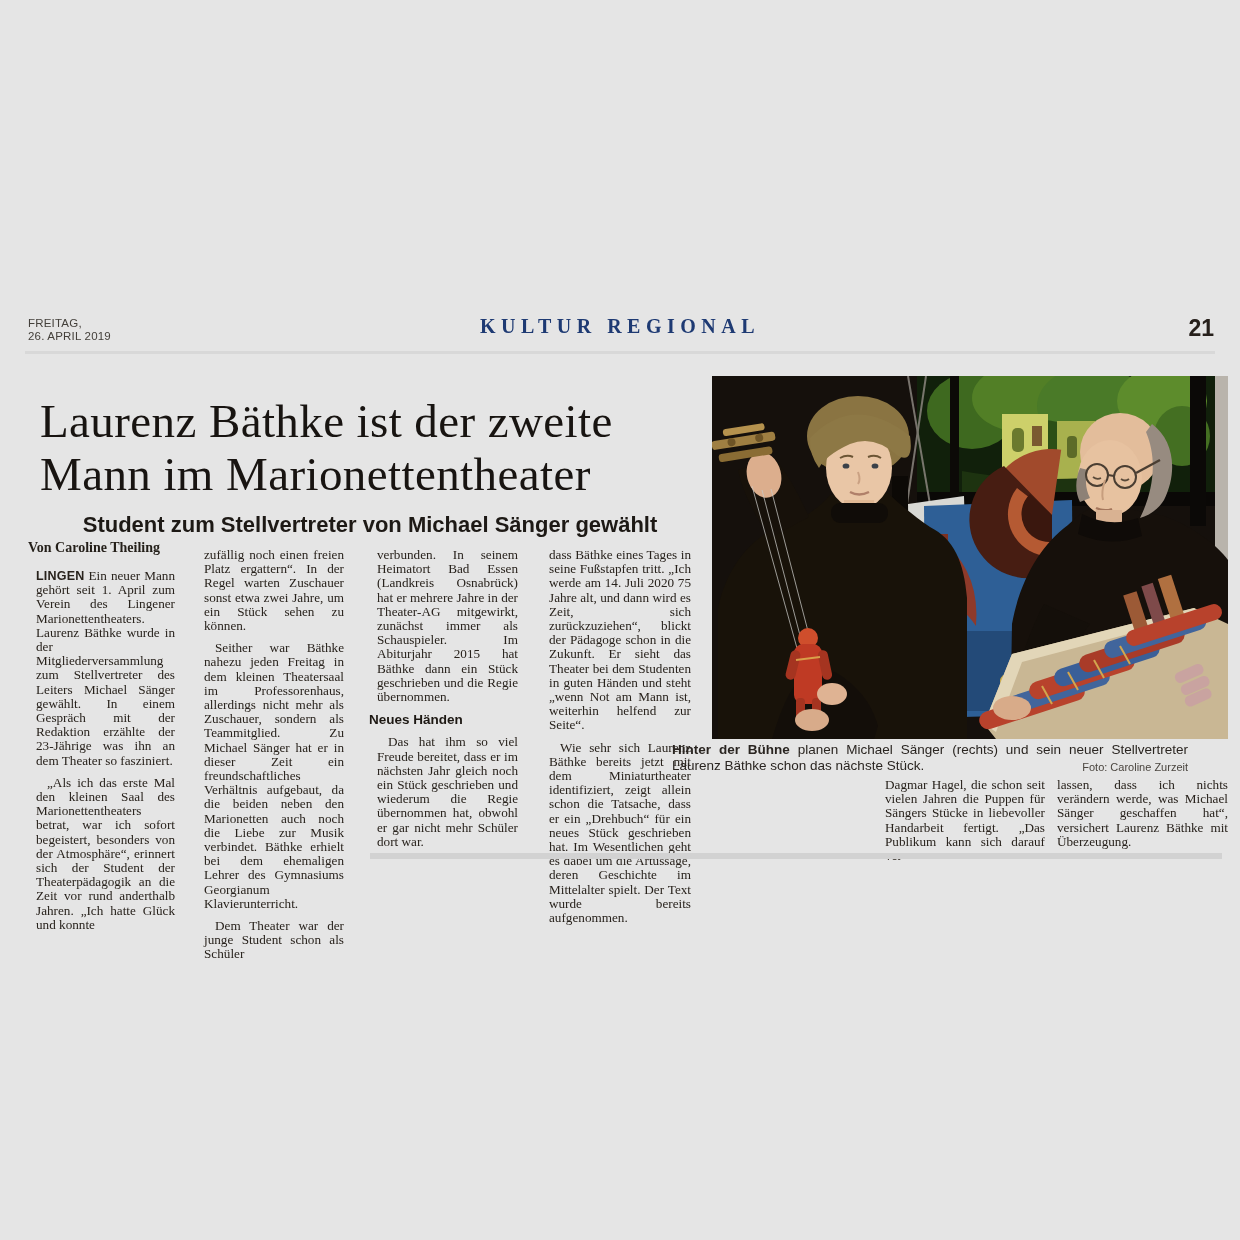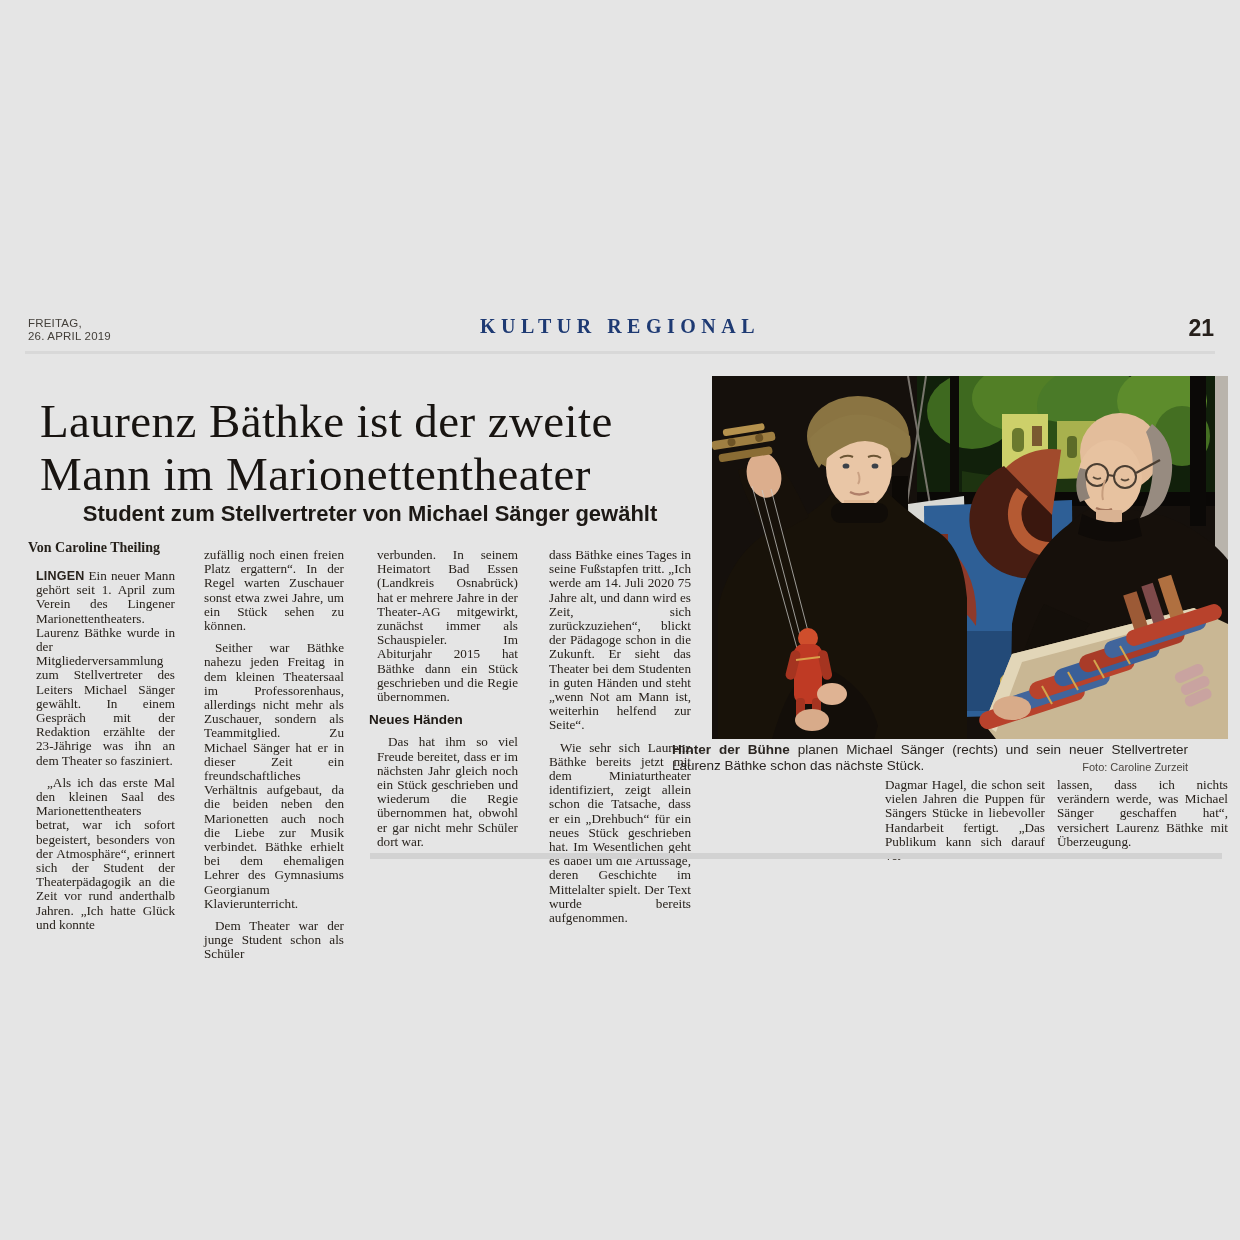--- a/index.html
+++ b/index.html
@@ -12,21 +12,21 @@
   .section-title{position:absolute;left:0;right:0;top:309px;text-align:center;
      font-family:"Liberation Serif",serif;font-weight:bold;font-size:20px;line-height:34px;
      letter-spacing:5.5px;color:#1e3a73;}
   .page-number{position:absolute;right:26px;top:315px;font-family:"Liberation Sans",sans-serif;
      font-weight:bold;font-size:23px;color:#26201b;}
   .header-rule{position:absolute;left:25px;right:25px;top:351px;height:3px;background:#d8d8d8;}
 
   
   .headline{position:absolute;left:40px;top:377px;width:680px;font-size:47px;line-height:53px;
      color:#181411;letter-spacing:.4px;font-weight:normal;margin-top:18px;}
-  .subheadline{position:absolute;left:28px;top:501px;width:684px;text-align:center;
+  .subheadline{position:absolute;left:28px;top:512px;width:684px;text-align:center;
      font-family:"Liberation Sans",sans-serif;font-weight:bold;font-size:22px;color:#1d1915;}
 
   
   .col{position:absolute;top:540px;font-size:13.2px;line-height:14.2px;text-align:justify;
      color:#28221c;hyphens:auto;}
   .col p{margin:8px;}
   .col p.indent{text-indent:11px;}
   .byline{font-weight:bold;font-size:14px;line-height:16px;margin:0 0 13px 0;color:#241f19;}
   .lead-in{font-family:"Liberation Sans",sans-serif;font-weight:bold;font-size:12.5px;letter-spacing:.2px;}
   .subhead2{font-family:"Liberation Sans",sans-serif;font-weight:bold;font-size:13.5px;

